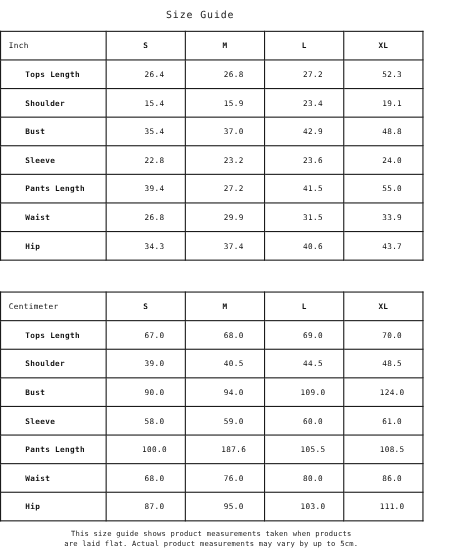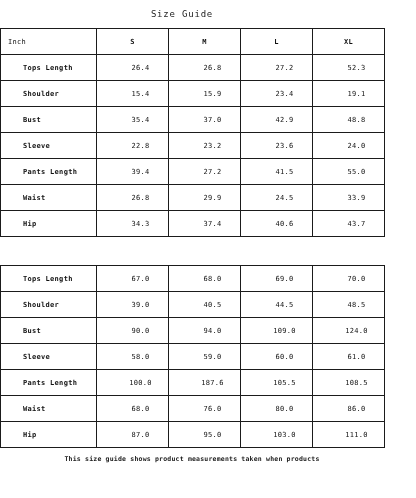--- a/index.html
+++ b/index.html
@@ -72,21 +72,20 @@
   }
   .footnote {
     width: 384px;
     margin: 0 auto;
     text-align: center;
     font-size: 6.5px;
     line-height: 9px;
     letter-spacing: 0.2px;
     color: #1b1b1b;
     padding-top: 7px;
-    font-weight: bold;
   }
 </style>
 </head>
 <body>
 
 <div class="page">
 
   <div class="title">Size Guide</div>
 
   <table class="sg">
@@ -137,21 +136,21 @@
         <td class="rowhead">Pants Length</td>
         <td class="val">39.4</td>
         <td class="val">27.2</td>
         <td class="val">41.5</td>
         <td class="val">55.0</td>
       </tr>
       <tr>
         <td class="rowhead">Waist</td>
         <td class="val">26.8</td>
         <td class="val">29.9</td>
-        <td class="val">24.5</td>
+        <td class="val">31.5</td>
         <td class="val">33.9</td>
       </tr>
       <tr>
         <td class="rowhead">Hip</td>
         <td class="val">34.3</td>
         <td class="val">37.4</td>
         <td class="val">40.6</td>
         <td class="val">43.7</td>
       </tr>
     </tbody>
@@ -162,20 +161,27 @@
   <table class="sg">
     <colgroup>
       <col class="c0">
         <col class="c1">
         <col class="c2">
         <col class="c3">
         <col class="c4">
     </colgroup>
     <tbody>
       <tr>
+        <td class="unit">Centimeter</td>
+        <td class="colhead">S</td>
+        <td class="colhead">M</td>
+        <td class="colhead">L</td>
+        <td class="colhead">XL</td>
+      </tr>
+      <tr>
         <td class="rowhead">Tops Length</td>
         <td class="val">67.0</td>
         <td class="val">68.0</td>
         <td class="val">69.0</td>
         <td class="val">70.0</td>
       </tr>
       <tr>
         <td class="rowhead">Shoulder</td>
         <td class="val">39.0</td>
         <td class="val">40.5</td>
@@ -215,15 +221,16 @@
         <td class="val">87.0</td>
         <td class="val">95.0</td>
         <td class="val">103.0</td>
         <td class="val">111.0</td>
       </tr>
     </tbody>
   </table>
 
   <div class="footnote">
     <div>This size guide shows product measurements taken when products</div>
+    <div>are laid flat. Actual product measurements may vary by up to 5cm.</div>
   </div>
 
 </div>
 
 </body></html>

